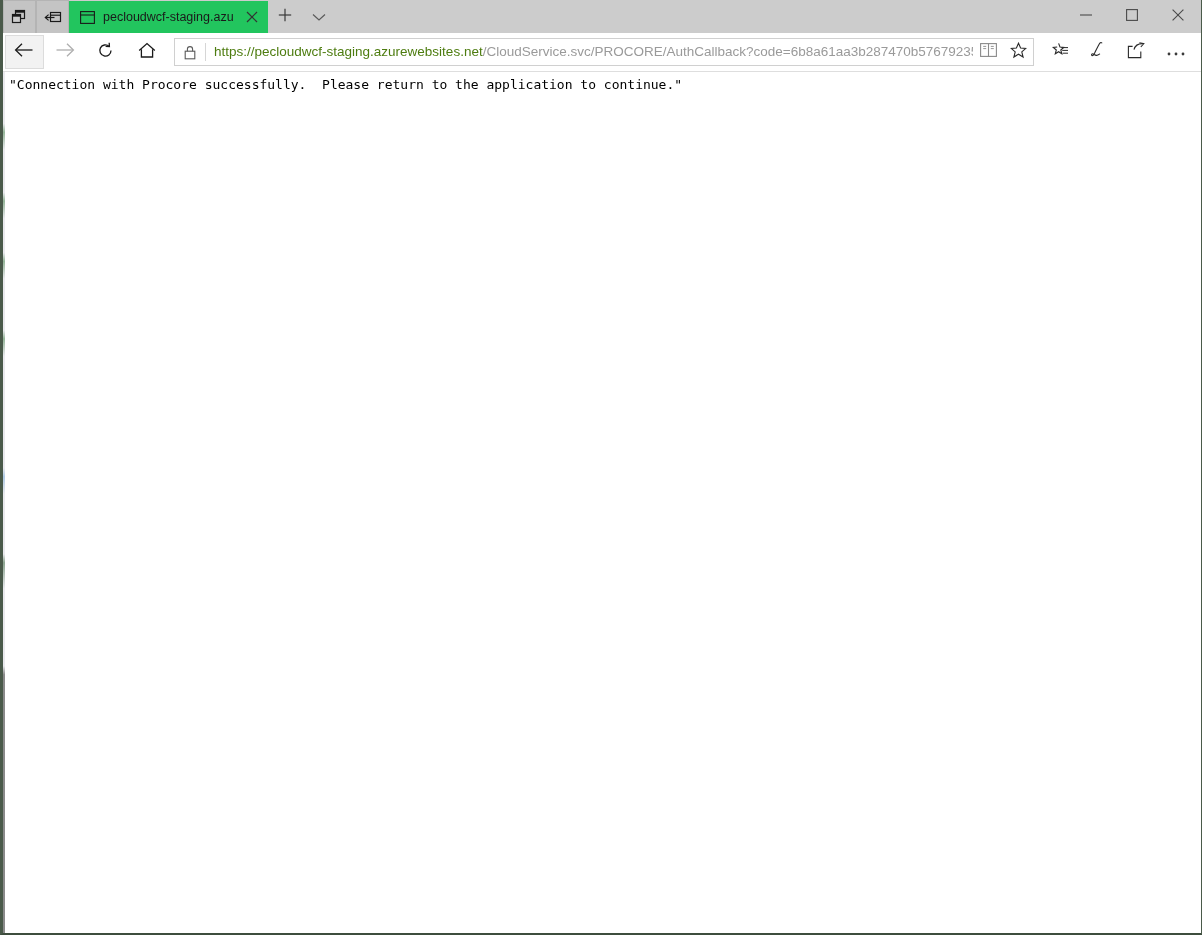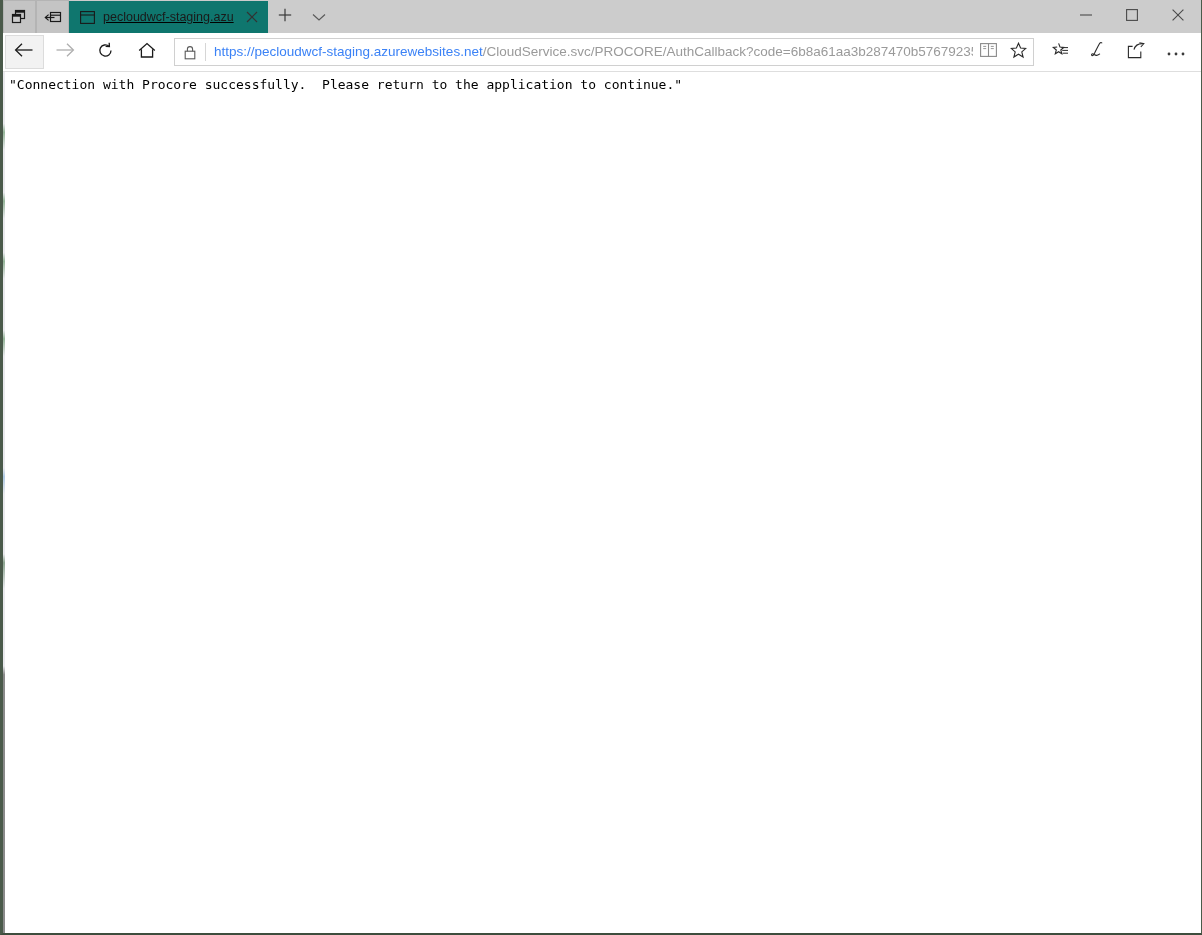--- a/index.html
+++ b/index.html
@@ -62,27 +62,26 @@
     display: flex;
     align-items: flex-end;
     height: 33px;
     flex: 1 1 auto;
     min-width: 0;
   }
   .tab {
     height: 32px;
     min-width: 190px;
     max-width: 200px;
-    background: #0f766e;
+    background: #22c55e;
     display: flex;
     align-items: center;
     padding: 0 6px 0 10px;
     box-sizing: border-box;
     gap: 8px;
-    text-decoration: underline;
   }
   .tab-favicon {
     flex: 0 0 auto;
     width: 16px;
     height: 16px;
     display: flex;
     align-items: center;
     justify-content: center;
   }
   .tab-title {
@@ -182,21 +181,21 @@
     margin-right: 8px;
   }
   .url-text {
     flex: 1 1 auto;
     font-size: 13.5px;
     white-space: nowrap;
     overflow: hidden;
     line-height: 26px;
     min-width: 0;
   }
-  .url-domain { color: #3b82f6; }
+  .url-domain { color: #4d7c0f; }
   .url-rest { color: #9a9a9a; }
   .addr-icon-btn {
     flex: 0 0 auto;
     width: 30px;
     height: 26px;
     display: flex;
     align-items: center;
     justify-content: center;
   }
 

